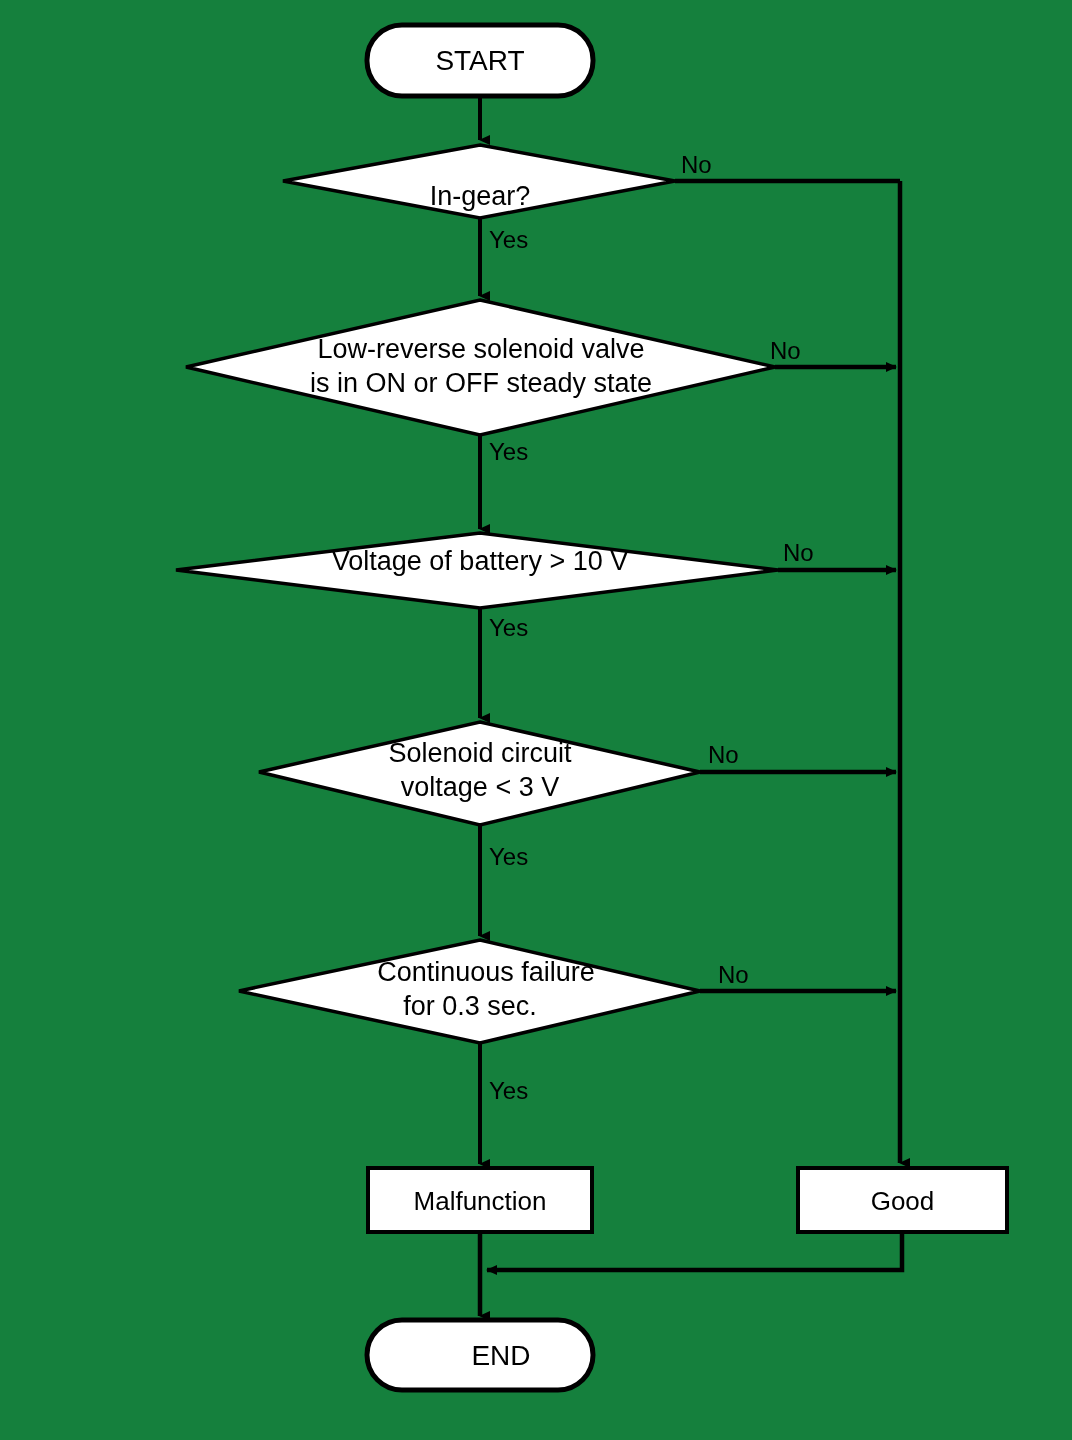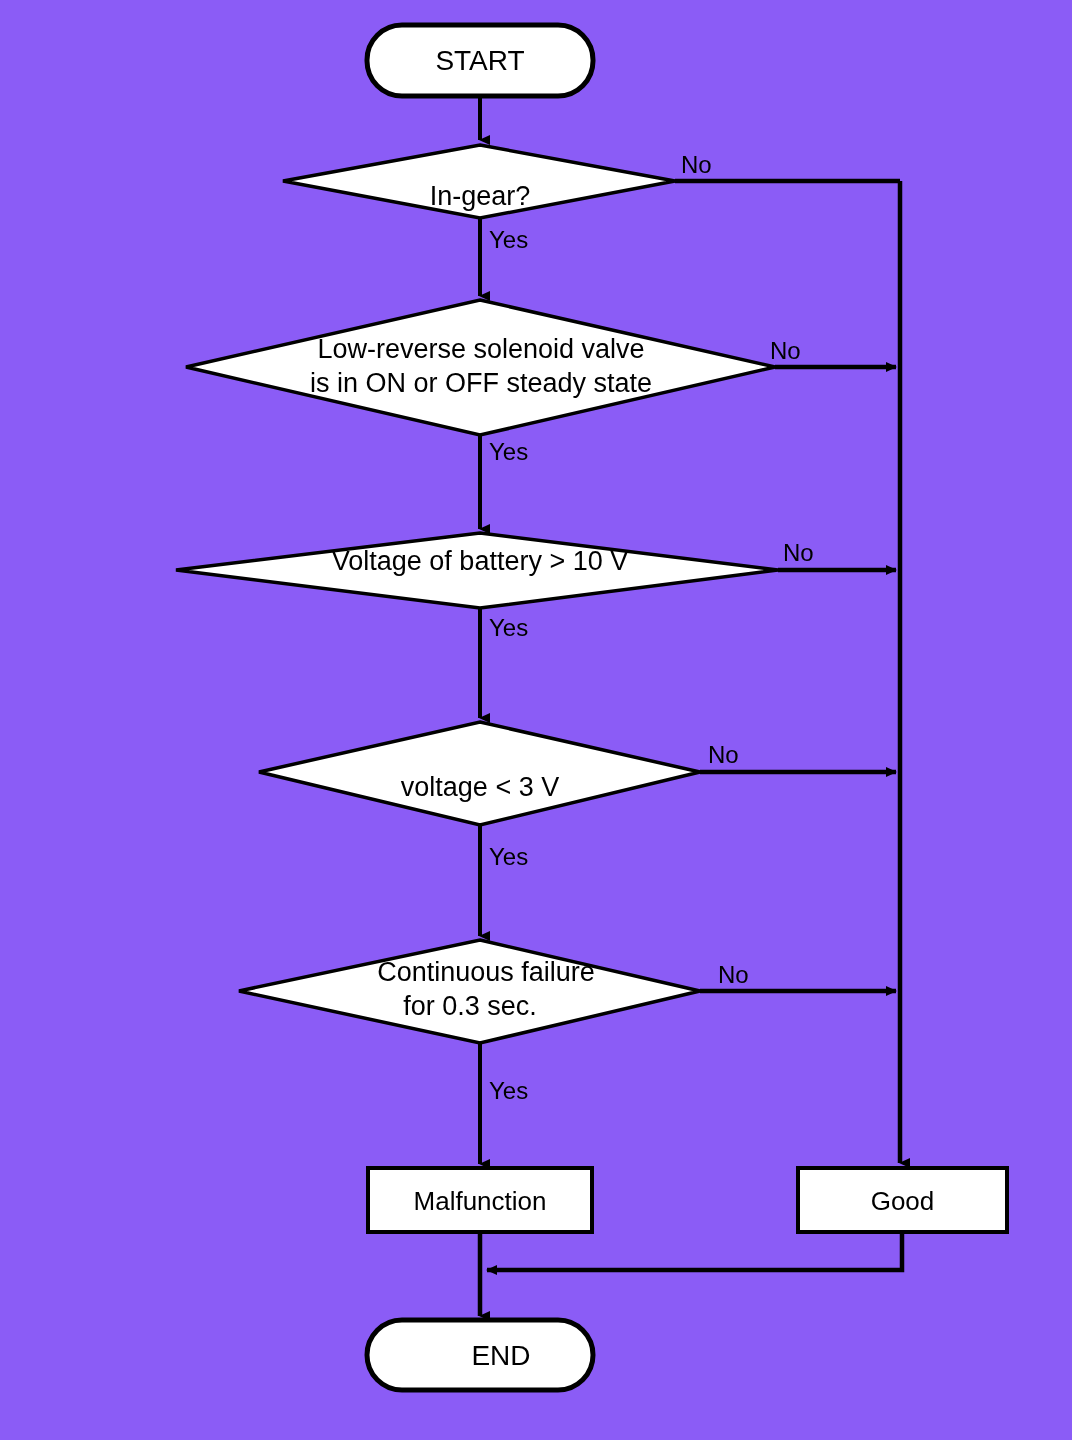--- a/index.html
+++ b/index.html
@@ -4,21 +4,21 @@
 <style>
   html, body {
     margin: 0;
     padding: 0;
     background: #ffffff;
   }
   #canvas {
     position: relative;
     width: 1072px;
     height: 1440px;
-    background: #8b5cf6;
+    background: #15803d;
     font-family: "Liberation Sans", sans-serif;
     overflow: hidden;
   }
   #flow-svg {
     position: absolute;
     top: 0;
     left: 0;
     width: 1072px;
     height: 1440px;
   }
@@ -111,20 +111,21 @@
 
   <div class="node-text term-text" style="left:367px; top:44px; width:226px;">START</div>
 
   <div class="node-text" style="left:280px; top:164px; width:400px;margin-top:15px;">In-gear?</div>
 
   <div class="node-text" style="left:186px; top:332px; width:590px;">Low-reverse solenoid valve</div>
   <div class="node-text" style="left:186px; top:366px; width:590px;">is in ON or OFF steady state</div>
 
   <div class="node-text" style="left:180px; top:544px; width:600px;">Voltage of battery &gt; 10 V</div>
 
+  <div class="node-text" style="left:260px; top:736px; width:440px;">Solenoid circuit</div>
   <div class="node-text" style="left:260px; top:770px; width:440px;">voltage &lt; 3 V</div>
 
   <div class="node-text" style="left:256px; top:955px; width:460px;">Continuous failure</div>
   <div class="node-text" style="left:240px; top:989px; width:460px;">for 0.3 sec.</div>
 
   <div class="node-text box-text" style="left:368px; top:1184px; width:224px;">Malfunction</div>
 
   <div class="node-text box-text" style="left:798px; top:1184px; width:209px;">Good</div>
 
   <div class="node-text term-text" style="left:388px; top:1339px; width:226px;">END</div>

